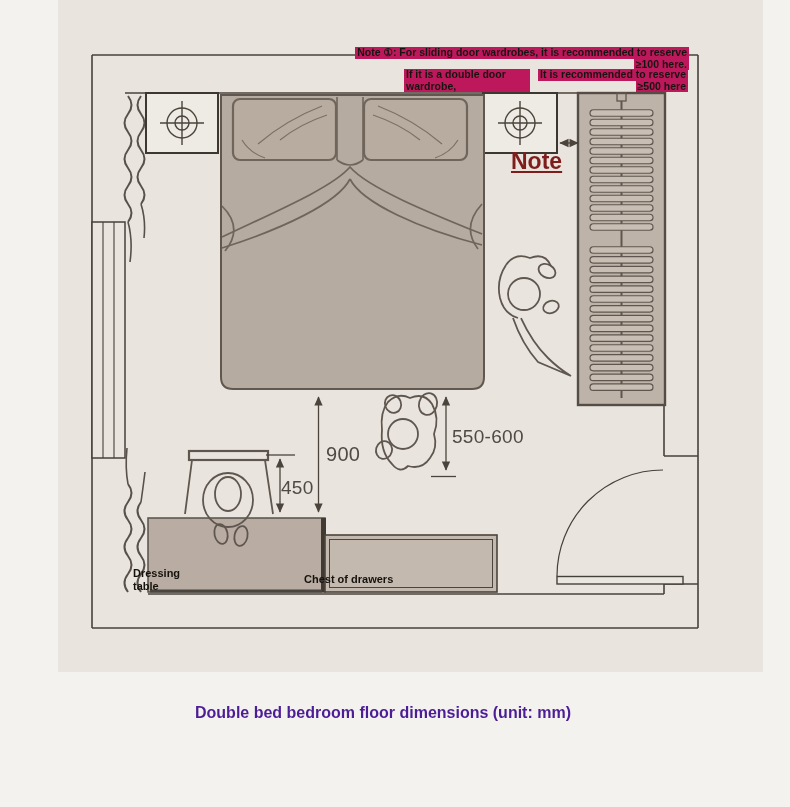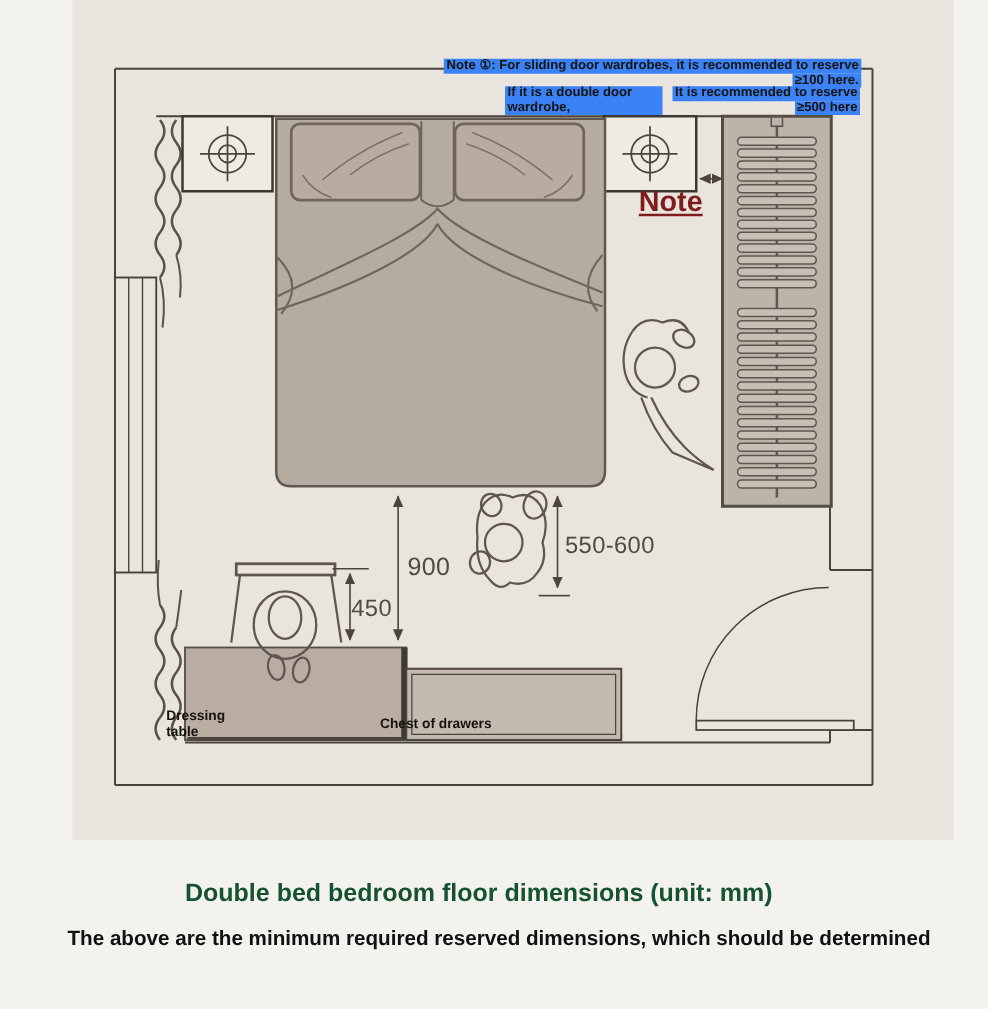--- a/index.html
+++ b/index.html
@@ -3,27 +3,27 @@
 <meta charset="utf-8">
 <style>
   html,body{margin:0;padding:0;}
   .stage{position:relative;width:790px;height:807px;background:#f3f2ef;overflow:hidden;
          font-family:"Liberation Sans",sans-serif;}
   .canvas{position:absolute;left:58px;top:0;width:705px;height:672px;background:#e9e5de;}
   .plan-svg{position:absolute;left:0;top:0;}
   .txt{position:absolute;color:#15120e;}
   .note{font-size:10.5px;font-weight:700;line-height:11.5px;color:#17140f;}
   .note .nline{display:block;}
-  .note .nline span{display:inline-block;background:#3b82f6;padding:0 2px;}
+  .note .nline span{display:inline-block;background:#be185d;padding:0 2px;}
   .ta-r{text-align:right;}
   .dim{font-size:19px;font-weight:400;color:#4f4a43;letter-spacing:0.3px;
        font-family:"Liberation Sans",sans-serif;}
   .flabel{font-size:11px;font-weight:700;line-height:12.5px;color:#15120e;}
   .note-big{font-size:23px;font-weight:700;color:#7f1d1d;text-decoration:underline;}
-  .title{left:0;top:704px;width:766px;text-align:center;font-size:20px;font-weight:700;color:#14532d;}
+  .title{left:0;top:704px;width:766px;text-align:center;font-size:16px;font-weight:700;color:#4c1d95;}
   .subtitle{left:54px;top:742px;width:714px;font-size:16.5px;font-weight:700;
             line-height:19.5px;color:#121110;}
 </style>
 </head>
 <body>
 
 <div class="stage">
   <div class="canvas"></div>
 
   <svg class="plan-svg" width="790" height="680" viewBox="0 0 790 680">
@@ -197,15 +197,14 @@
 
   <div class="txt dim" style="left:326px;top:443px;font-size:20px;">900</div>
   <div class="txt dim" style="left:281px;top:477px;">450</div>
   <div class="txt dim" style="left:452px;top:426px;">550-600</div>
 
   <div class="txt flabel" style="left:133px;top:567px;width:62px;">Dressing table</div>
   <div class="txt flabel" style="left:304px;top:573px;white-space:nowrap;">Chest of drawers</div>
 
   <div class="txt title">Double bed bedroom floor dimensions (unit: mm)</div>
   <div class="txt subtitle">
-    <div>The above are the minimum required reserved dimensions, which should be determined</div>
   </div>
 </div>
 
 </body></html>

